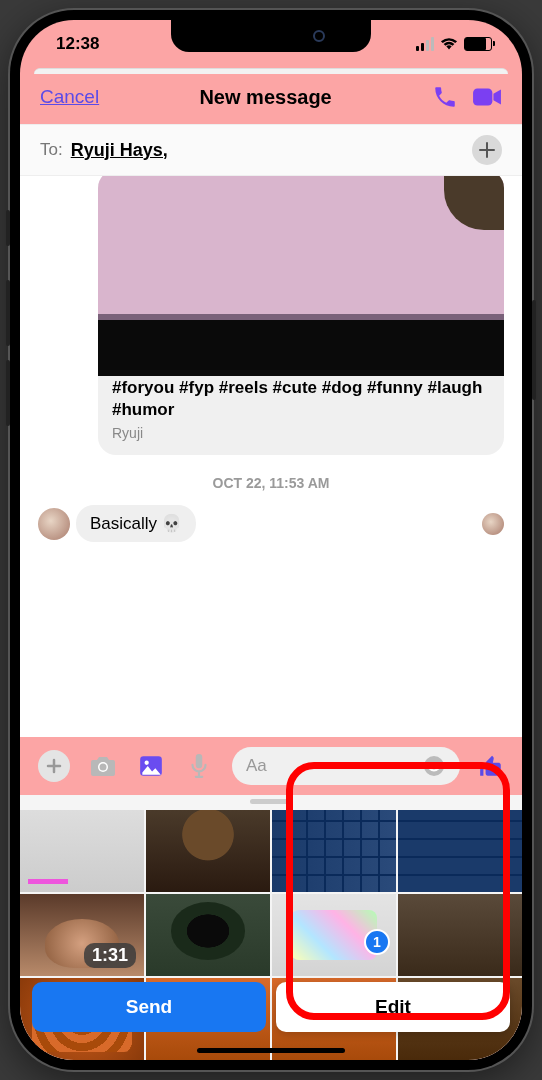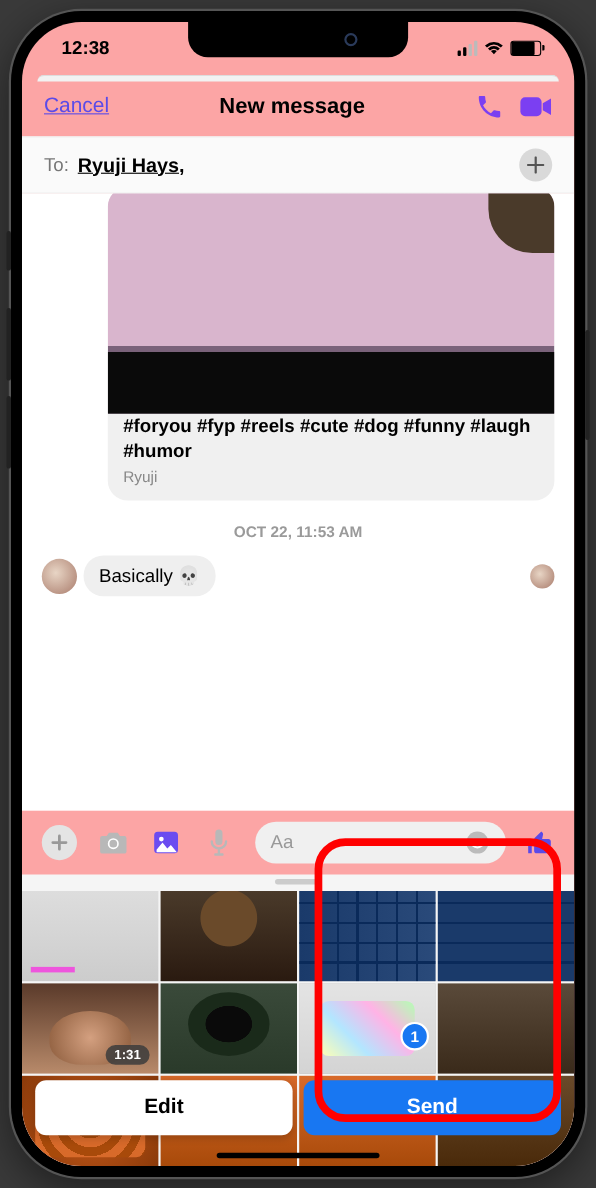--- a/index.html
+++ b/index.html
@@ -64,21 +64,21 @@
   .t2 { background: linear-gradient(#4a3a2a,#2a1a10); position:relative;} .t2::before{content:"";position:absolute;inset:0;background:radial-gradient(circle at 50% 30%,#6a4a2a 30%,transparent 31%);}
   .t3 { background: linear-gradient(90deg,#1a3a6a,#2a4a7a); } .t3::before{content:"";position:absolute;inset:0;background:repeating-linear-gradient(0deg,transparent 0 16px,#0a2a5a 16px 18px),repeating-linear-gradient(90deg,transparent 0 16px,#0a2a5a 16px 18px);}
   .t4 { background: #1a3a6a; } .t4::before{content:"";position:absolute;inset:0;background:repeating-linear-gradient(0deg,transparent 0 16px,#0a2a5a 16px 18px);}
   .t5 { background: linear-gradient(#5a3a2a,#b88a6a); grid-row: span 1;} .t5::before{content:"";position:absolute;top:30%;left:20%;width:60%;height:60%;background:radial-gradient(circle,#d4a080,#8a5a3a);border-radius:50% 50% 40% 40%;}
   .t6 { background: linear-gradient(#3a4a3a,#2a3a2a);} .t6::before{content:"";position:absolute;top:10%;left:20%;width:60%;height:70%;background:radial-gradient(ellipse,#0a0a0a 40%,#1a2a1a 41%);border-radius:50%;}
   .t7 { background: linear-gradient(#c8c8c8,#a8a8a8);} .t7::before{content:"";position:absolute;top:20%;left:15%;width:70%;height:60%;background:linear-gradient(45deg,#ff6,#6cf,#f6c,#6f6);border-radius:8px;}
   .t8 { background: linear-gradient(#5a4a3a,#3a2a1a);} 
   .t9 { background: radial-gradient(circle,#c85a1a,#8a3a0a);} .t9::before{content:"";position:absolute;inset:10%;background:repeating-radial-gradient(circle,#d86a2a 0 8px,#a84a0a 8px 16px);border-radius:8px;}
   .t10{ background: linear-gradient(#d86a2a,#a84a0a);}
   .t11{ background: linear-gradient(#6a4a2a,#4a2a0a);}
-  .duration-badge { position: absolute; bottom: 8px; right: 8px; background: rgba(60,60,60,0.85); color: #fff; font-size: 12px; font-weight: 600; padding: 2px 8px; border-radius: 10px; }
+  .duration-badge { position: absolute; bottom: 8px; right: 8px; background: rgba(60,60,60,0.85); color: #fff; font-size: 18px; font-weight: 600; padding: 2px 8px; border-radius: 10px; }
   .sel-badge { position: absolute; top: 35px; right: 6px; width: 26px; height: 26px; border-radius: 50%; background: #1877f2; color: #fff; display: flex; align-items: center; justify-content: center; font-size: 14px; font-weight: 700; border: 2px solid #fff; z-index:5;}
   .selected-overlay { position: absolute; inset: 0; background: rgba(255,255,255,0.5); }
 
   .bottom-buttons { position: absolute; bottom: 28px; left: 12px; right: 12px; display: flex; gap: 10px; z-index: 20; }
   .btn { flex: 1; height: 50px; border-radius: 10px; display: flex; align-items: center; justify-content: center; font-size: 19px; font-weight: 600; }
   .btn-edit { background: #fff; color: #000; box-shadow: 0 2px 8px rgba(0,0,0,0.2); }
   .btn-send { background: #1877f2; color: #fff; }
 
   .highlight-box { position: absolute; border: 7px solid #ff0000; border-radius: 28px; pointer-events: none; z-index: 30; }
   .hl { top: 742px; left: 266px; width: 224px; height: 258px; }
@@ -225,21 +225,21 @@
           <div class="selected-overlay"></div>
           <div class="sel-badge">1</div>
         </div>
         <div class="thumb t8"></div>
         <div class="thumb t9"></div>
         <div class="thumb t10"></div>
         <div class="thumb t10"></div>
         <div class="thumb t11"></div>
       </div>
       <div class="bottom-buttons">
+        <div class="btn btn-send">Send</div>
         <div class="btn btn-edit">Edit</div>
-        <div class="btn btn-send">Send</div>
       </div>
     </div>
 
     <div class="highlight-box hl"></div>
     <div class="home-indicator"></div>
   </div>
 </div>
 
 </body></html>

